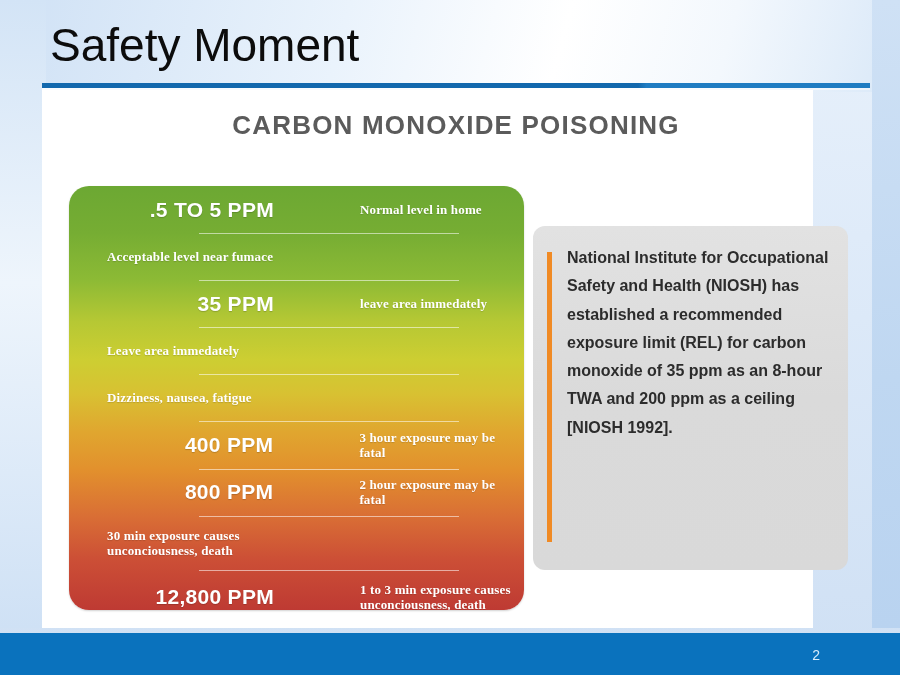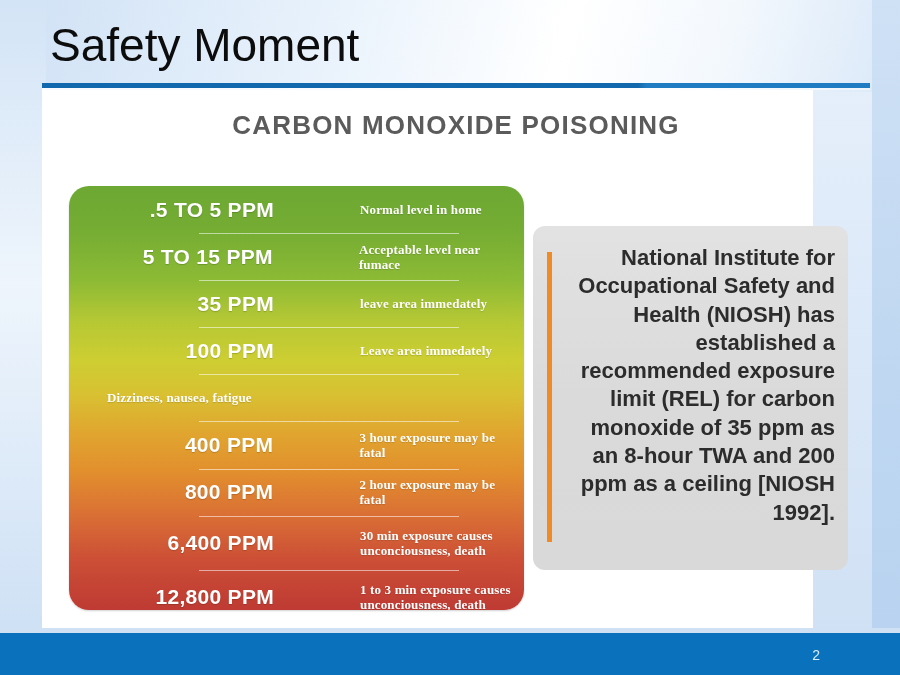--- a/index.html
+++ b/index.html
@@ -188,26 +188,25 @@
     top: 26px;
     width: 5px;
     height: 290px;
     background: #f08a24;
   }
   .note-text {
     position: absolute;
     left: 34px;
     top: 18px;
     width: 268px;
-    font-size: 22px;
+    font-size: 16px;
     line-height: 28.3px;
     font-weight: bold;
     color: #2c2c2c;
     font-family: "Liberation Sans", sans-serif;
-    text-align: right;
   }
 
   
   .footer-bar {
     position: absolute;
     left: 0;
     bottom: 0;
     width: 900px;
     height: 42px;
     background: #0a72bd;
@@ -246,37 +245,35 @@
         <div class="ppm-row first">
 
           <div class="ppm-value">.5 TO 5 PPM</div>
           <div class="ppm-desc">
             <span>Normal level in home</span>
           </div>
         </div>
 
         <div class="ppm-row">
           <div class="divider"></div>
-          <div class="ppm-value">5 TO 15 PPM</div>
           <div class="ppm-desc">
             <span>Acceptable level near fumace</span>
           </div>
         </div>
 
         <div class="ppm-row">
           <div class="divider"></div>
           <div class="ppm-value">35 PPM</div>
           <div class="ppm-desc">
             <span>leave area immedately</span>
           </div>
         </div>
 
         <div class="ppm-row">
           <div class="divider"></div>
-          <div class="ppm-value">100 PPM</div>
           <div class="ppm-desc">
             <span>Leave area immedately</span>
           </div>
         </div>
 
         <div class="ppm-row">
           <div class="divider"></div>
           <div class="ppm-desc">
             <span>Dizziness, nausea, fatigue</span>
           </div>
@@ -293,21 +290,20 @@
         <div class="ppm-row">
           <div class="divider"></div>
           <div class="ppm-value">800 PPM</div>
           <div class="ppm-desc">
             <span>2 hour exposure may be fatal</span>
           </div>
         </div>
 
         <div class="ppm-row tall">
           <div class="divider"></div>
-          <div class="ppm-value">6,400 PPM</div>
           <div class="ppm-desc">
             <span>30 min exposure causes</span>
             <span>unconciousness, death</span>
           </div>
         </div>
 
         <div class="ppm-row tall">
           <div class="divider"></div>
           <div class="ppm-value">12,800 PPM</div>
           <div class="ppm-desc">

